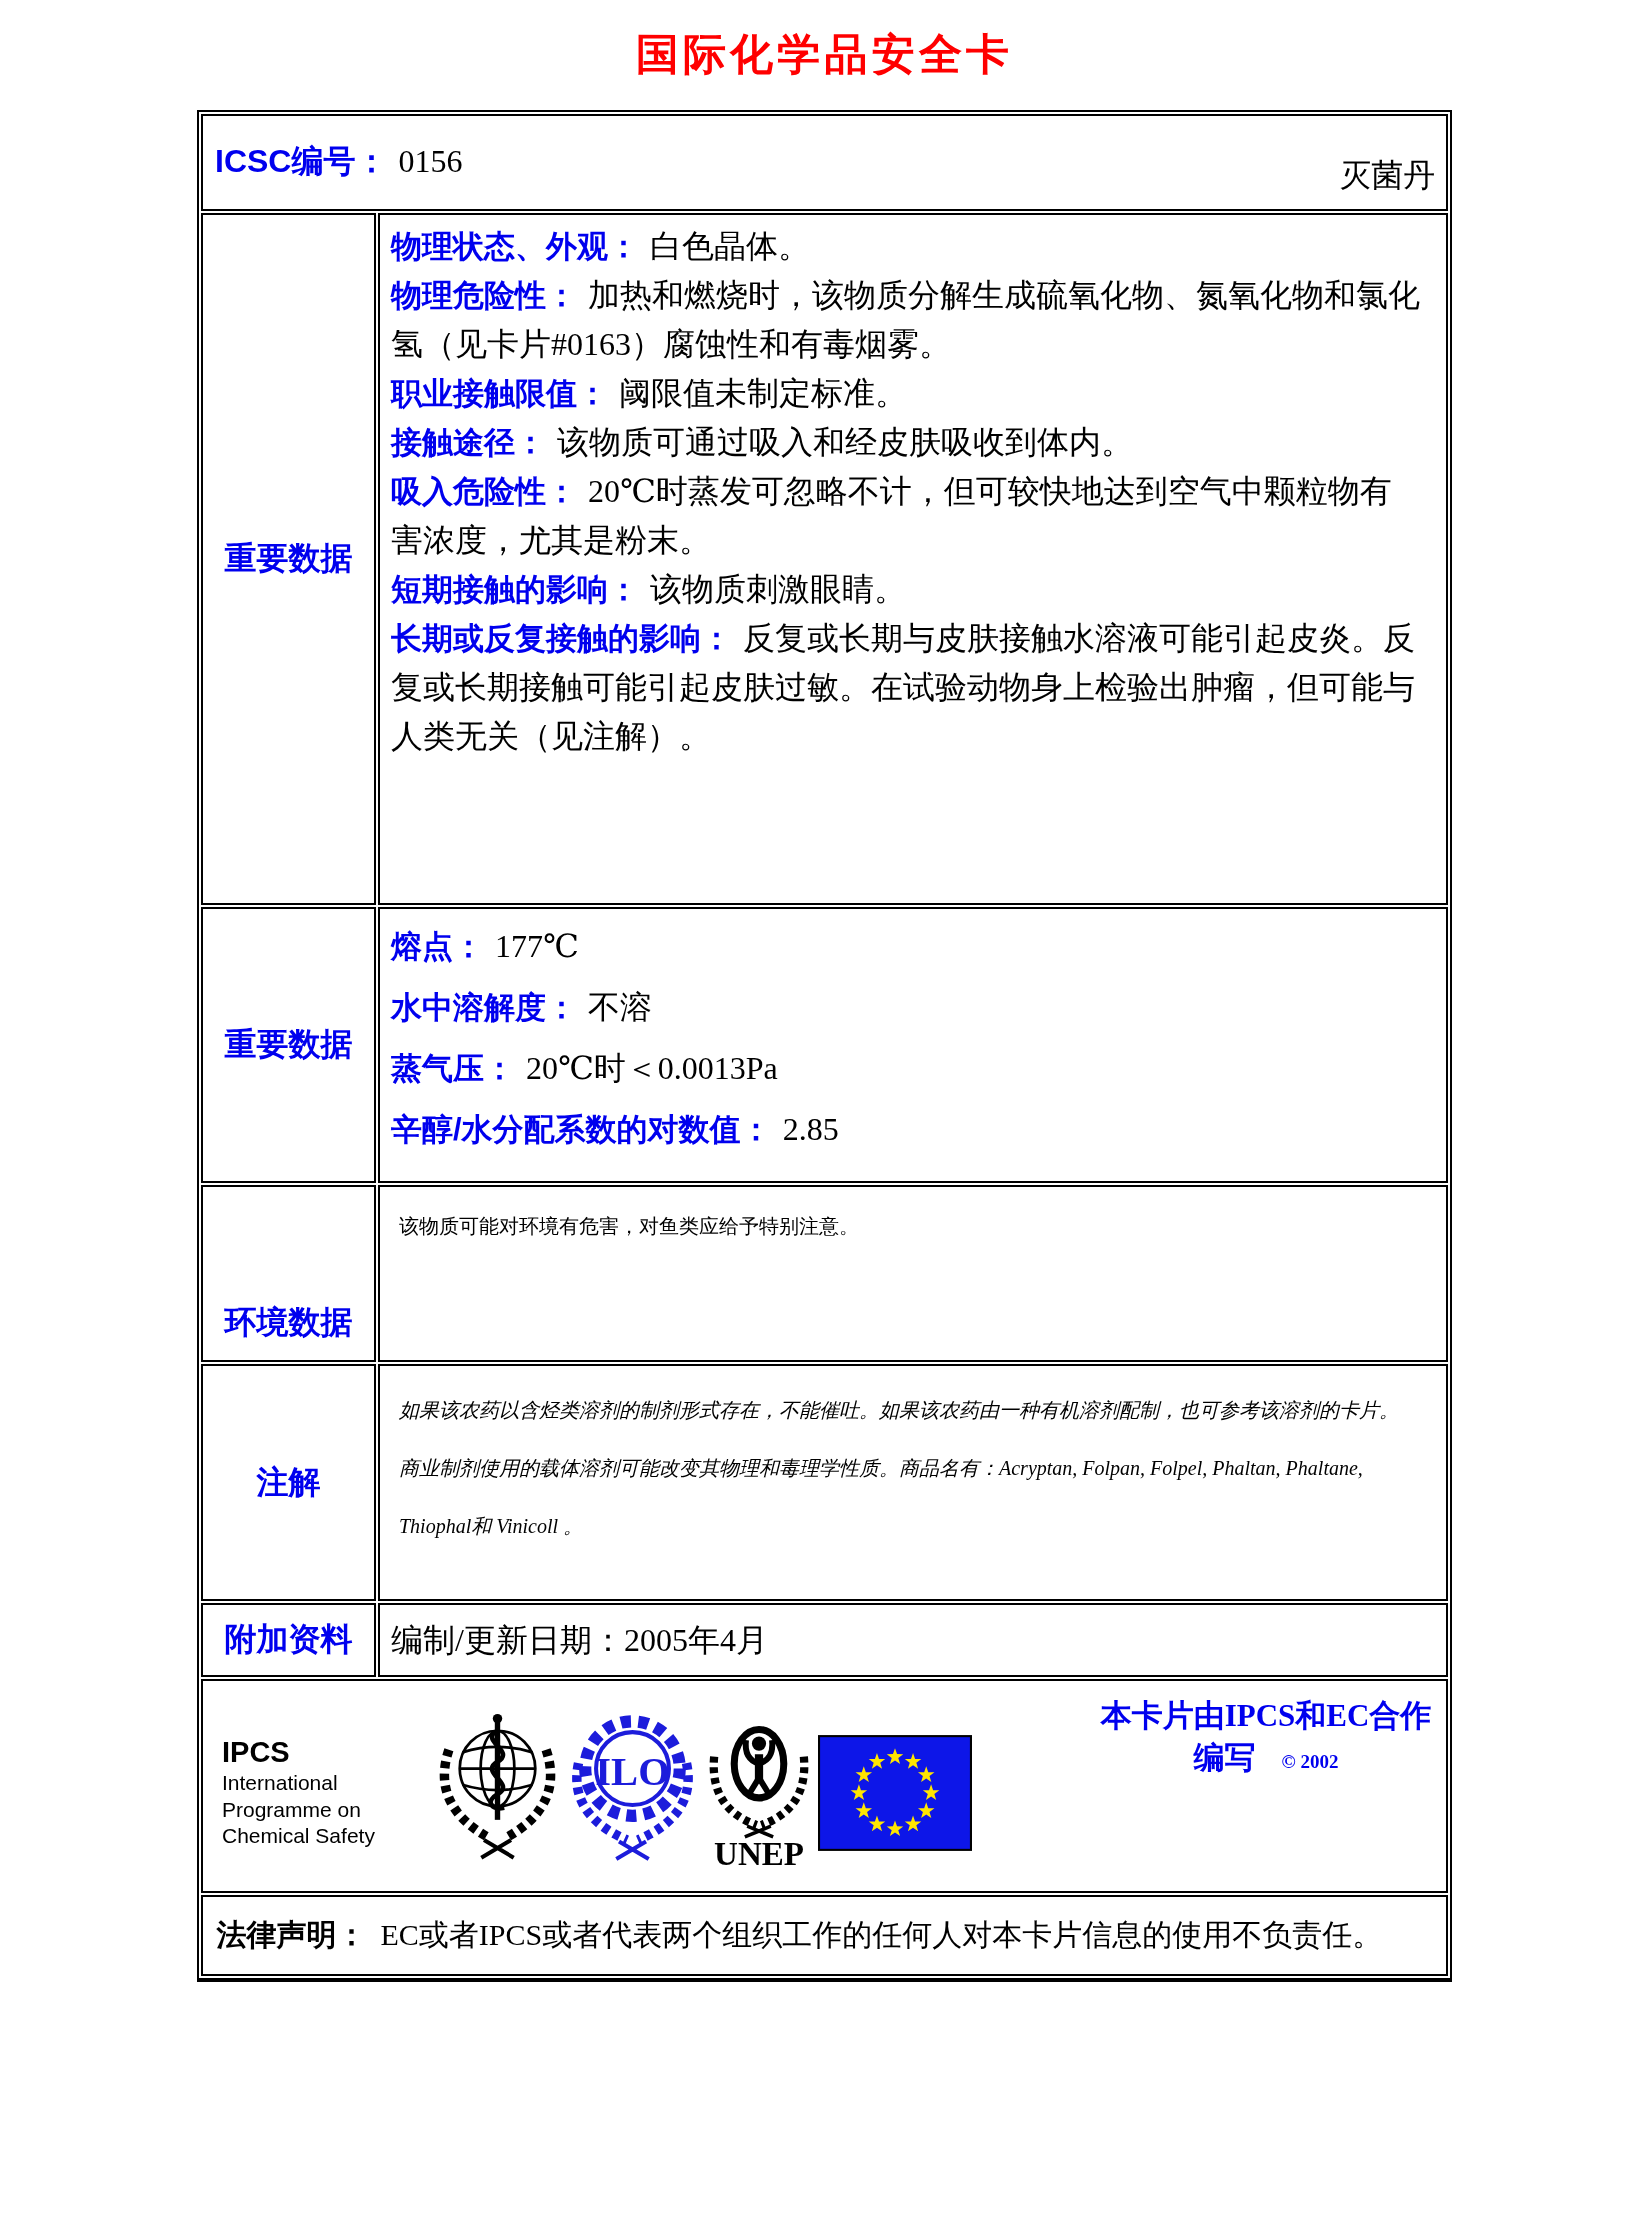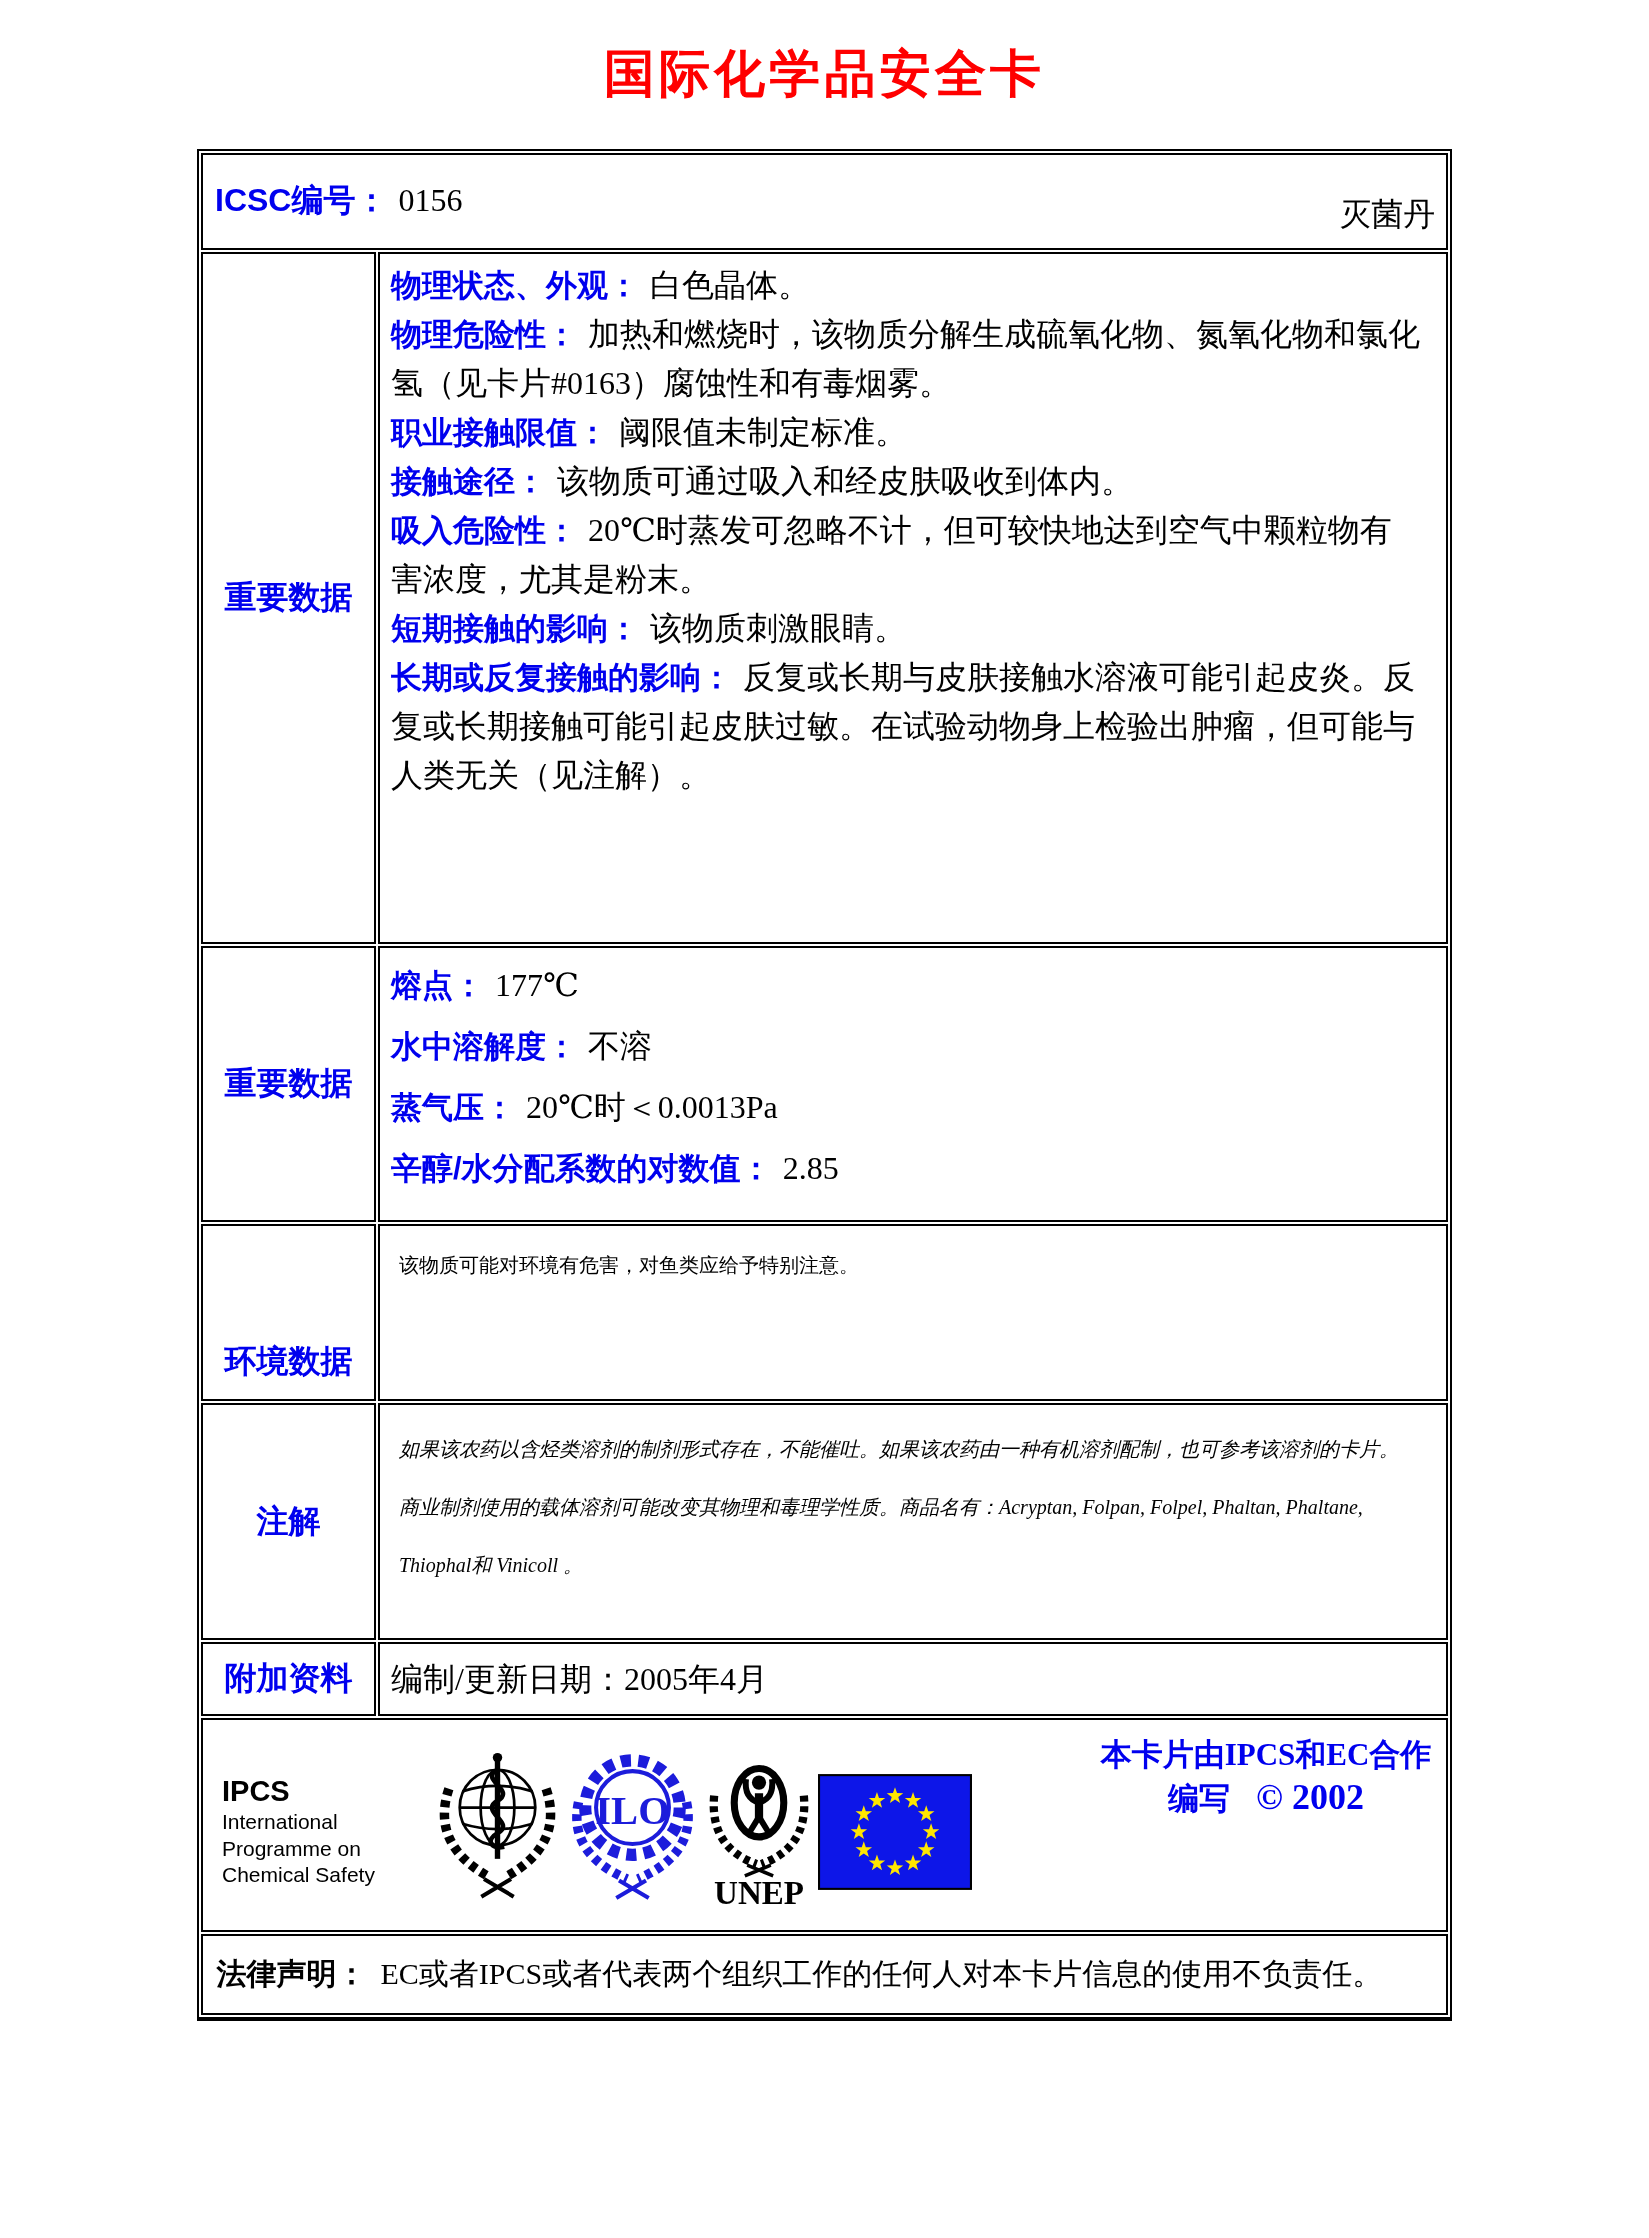--- a/index.html
+++ b/index.html
@@ -4,25 +4,25 @@
 <style>
   html,body { margin:0; padding:0; }
   body {
     width:1649px; height:2239px;
     background:#ffffff;
     font-family:"Liberation Serif","DejaVu Serif",serif;
     color:#000;
     position:relative;
   }
   .page-title {
-    margin:16px; padding-top:23.6px; padding-bottom:24px;
+    margin:2px; padding-top:23.6px; padding-bottom:24px;
     text-align:center;
     font-family:"Liberation Serif","DejaVu Serif",serif;
     font-weight:bold;
-    font-size:51px;
+    font-size:43px;
     letter-spacing:4.2px;
     color:#FF0000;
   }
   table.card {
     width:1255px;
     margin:0 auto;
     border-collapse:separate;
     border-spacing:2.8px;
     border:2.1px solid #000;
     border-bottom-width:4.2px;
@@ -70,21 +70,21 @@
   }
   .ipcs-block { font-family:"Liberation Sans","DejaVu Sans",sans-serif; width:208px; }
   .ipcs-abbr { font-size:29px; font-weight:bold; line-height:35px; }
   .ipcs-line { font-size:21px; line-height:26.4px; }
   .caption-line {
     text-align:center; margin-top:1.4px; padding-bottom:7px;
     color:#0000EE; font-weight:bold;
     font-size:31px;
     font-family:"Liberation Serif","DejaVu Serif",serif;
   }
-  .caption-year { font-size:36px; margin-left:26px; }
+  .caption-year { font-size:19px; margin-left:26px; }
   .eu-flag-box { line-height:0; }
 </style>
 </head>
 <body>
 
 <h1 class="page-title">国际化学品安全卡</h1>
 
 <table class="card">
   <colgroup>
       <col style="width:175px">

